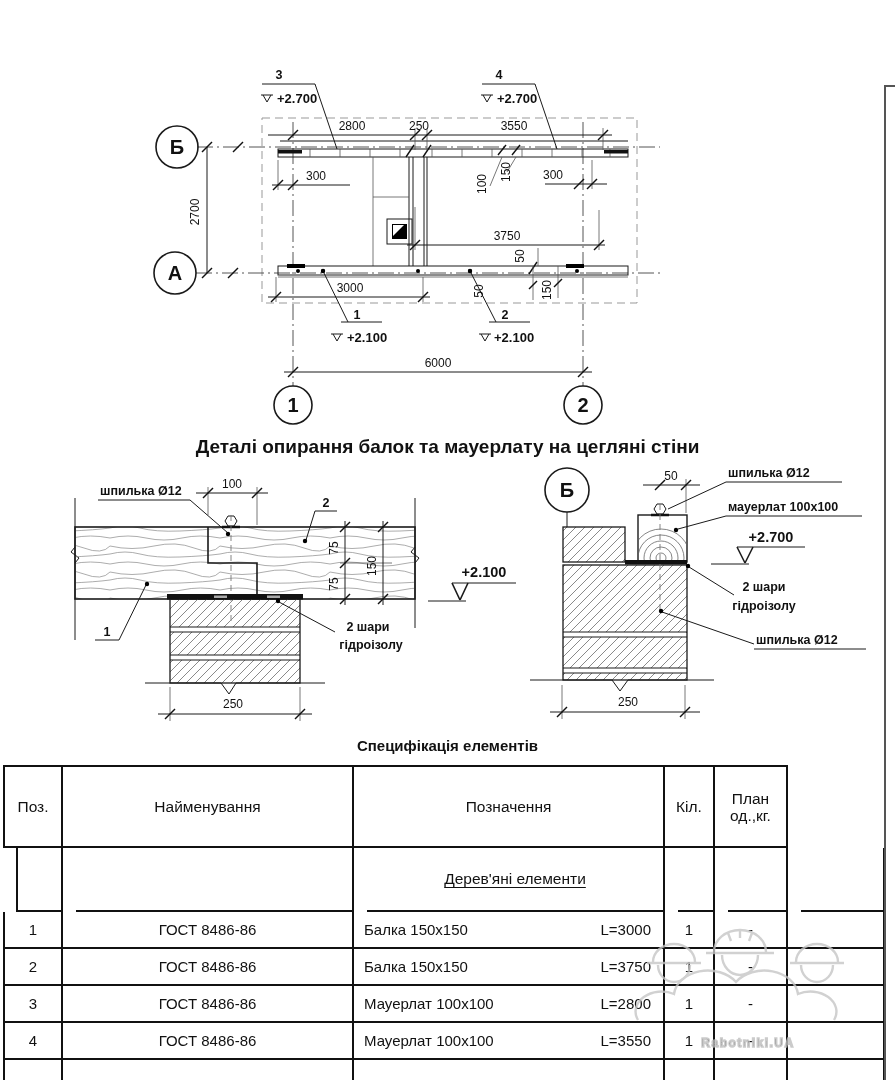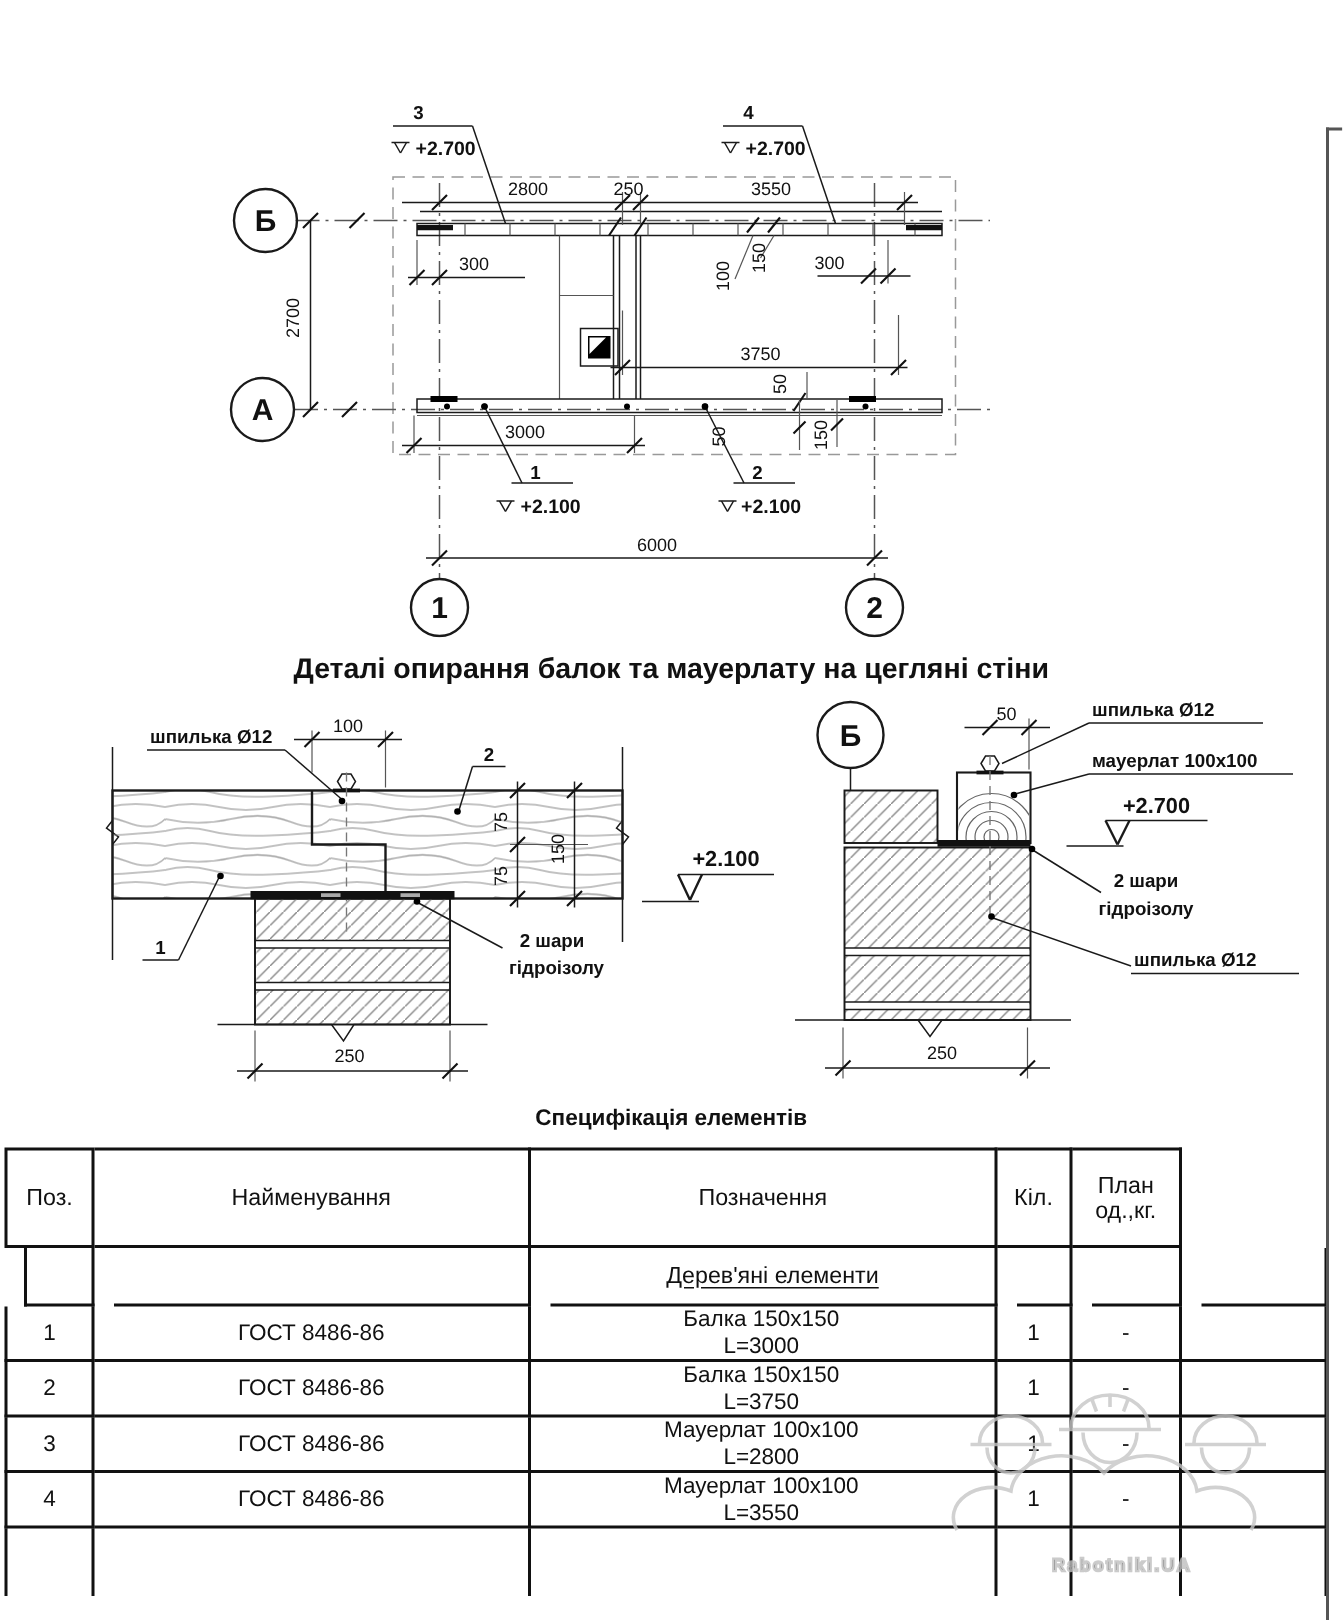--- a/index.html
+++ b/index.html
@@ -23,25 +23,25 @@
   .axisln{stroke:#555;stroke-width:1;stroke-dasharray:16 4 2 4;fill:none;}
   .dashed-outline{stroke:#999;stroke-width:1;stroke-dasharray:8 5;fill:none;}
   .cl{stroke:#777;stroke-width:0.9;stroke-dasharray:6 4;fill:none;}
   .spec{position:absolute;left:3px;top:765px;width:882px;}
   .grid{display:grid;grid-template-columns:60px 291px 311px 50px 73px 97px;}
   .c{border-right:2px solid #111;border-bottom:2px solid #111;display:flex;
      align-items:center;justify-content:center;font-size:15px;box-sizing:border-box;}
   .c.first{border-left:2px solid #111;}
   .c.top{border-top:2px solid #111;}
   .c.open{border-bottom:none;}
-  .hrow .c{height:67px;font-size:15.5px;text-align:center;line-height:17px;}
-  .grow .c{height:39px;margin-left:13px;}
+  .hrow .c{height:83px;font-size:15.5px;text-align:center;line-height:17px;}
+  .grow .c{height:64px;margin-left:13px;}
   .drow .c{height:37px;}
   .orow .c{height:45px;}
-  .namecell{justify-content:space-between !important;padding:0 12px 0 10px;flex-direction:column;}
+  .namecell{justify-content:space-between !important;padding:0 12px 0 10px;}
   .grouptitle{text-decoration:underline;text-underline-offset:3px;font-size:15.5px;}
   .pageborder{position:absolute;left:884px;top:85px;width:2px;height:995px;background:#555;}
   .pageborder-stub{position:absolute;left:884px;top:85px;width:11px;height:2px;background:#555;}
   .wm{opacity:.8;pointer-events:none;}
 </style>
 </head>
 <body>
 
 <div class="page">
 

